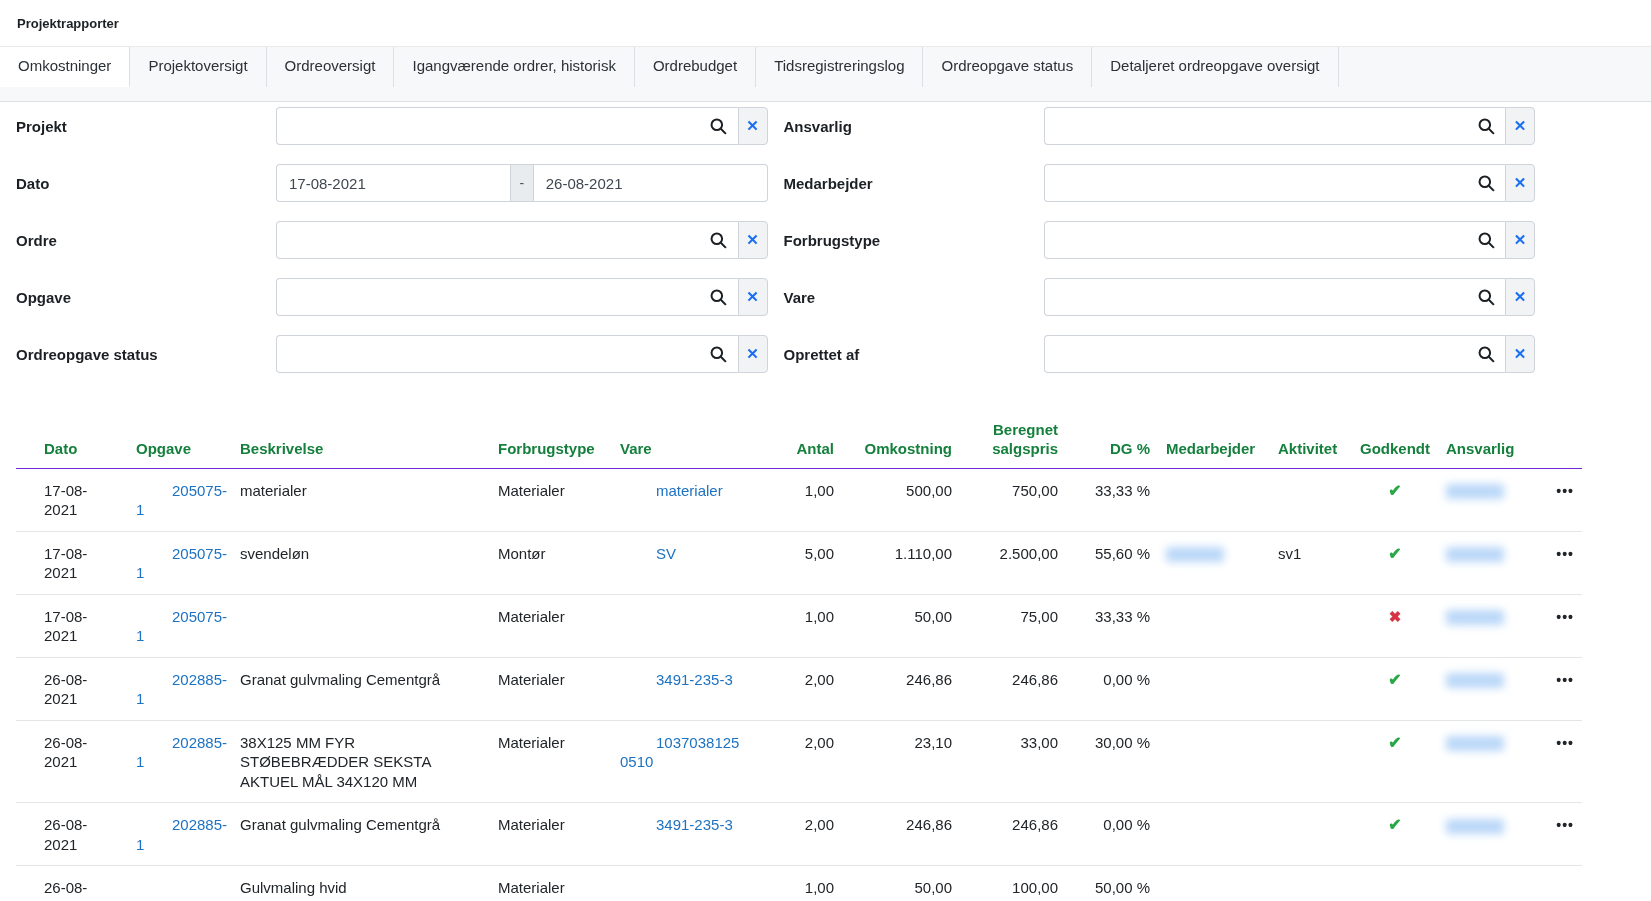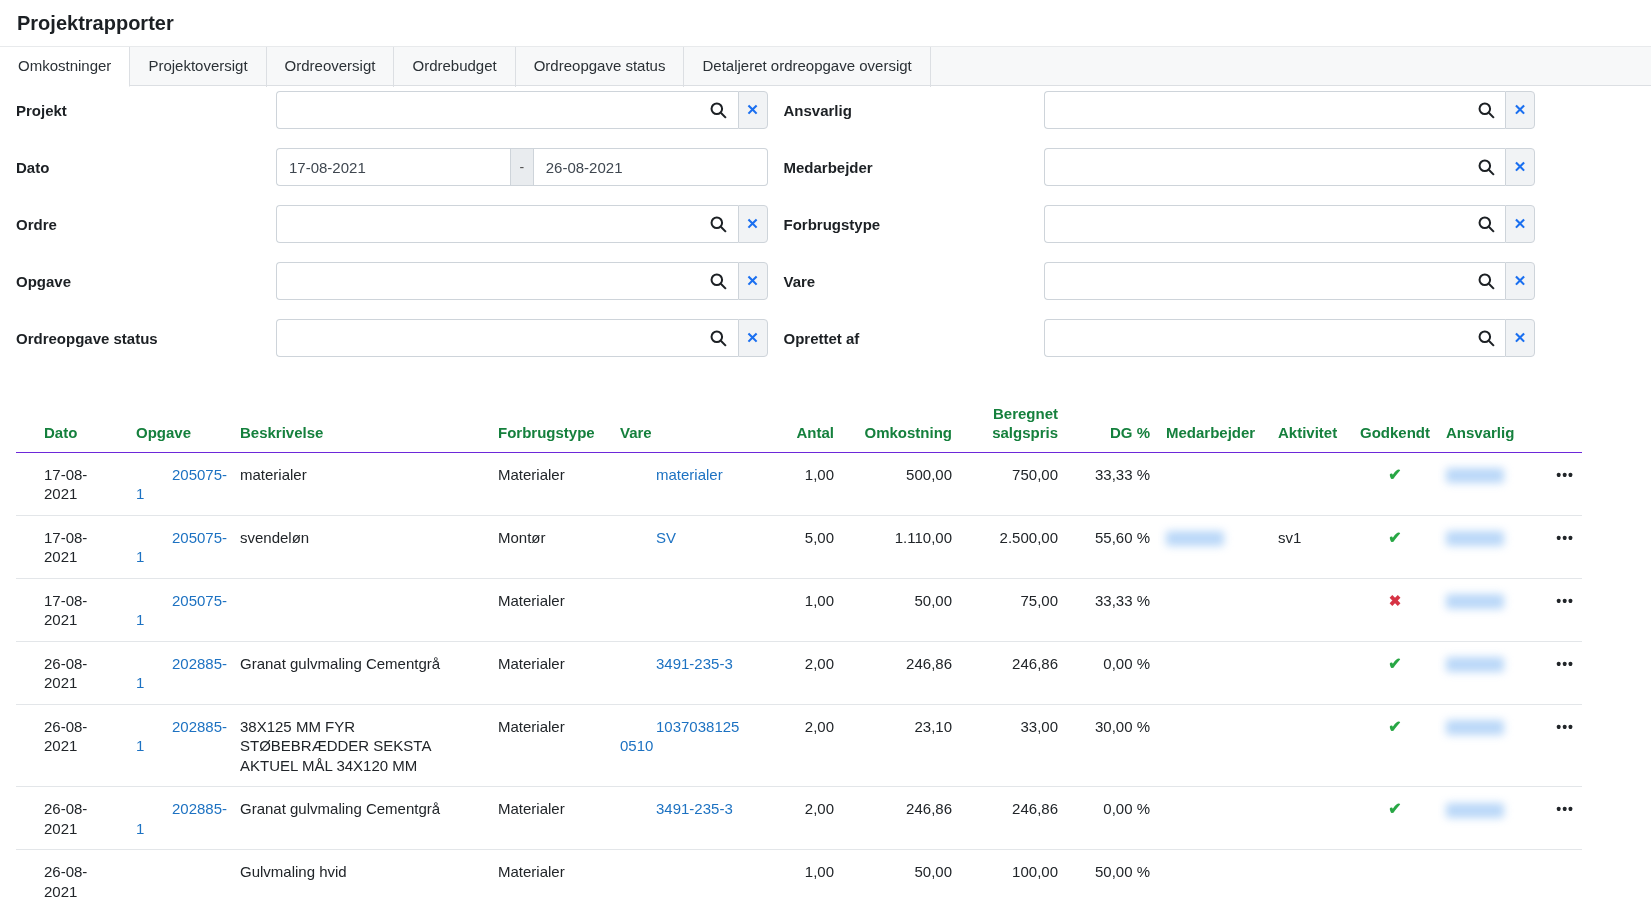--- a/index.html
+++ b/index.html
@@ -6,27 +6,27 @@
   html,body { margin:0; padding:0; }
   body {
     width:1651px; height:901px; overflow:hidden;
     background:#fff; color:#212529;
     font-family:"Liberation Sans", sans-serif;
     font-size:15px;
   }
 
   
   .titlebar { height:46px; display:flex; align-items:center; padding:0 17px; background:#fff; }
-  .titlebar .title { font-size:20px; font-weight:600; color:#1c2024; }
+  .titlebar .title { font-size:13px; font-weight:600; color:#1c2024; }
 
   
   .tabbar {
     display:flex; background:#f7f8f9;
     border-top:1px solid #e8eaec; border-bottom:1px solid #dcdfe3;
-    height:40px;
+    height:56px;
     text-align:right;
   }
   .tab {
     padding:10px 18px 0 18px; font-size:15px; color:#2b3136;
     border-right:1px solid #dcdfe3; cursor:pointer; white-space:nowrap;
     height:40px; margin-bottom:-1px;
   }
   .tab.active { background:#fff; border-bottom:1px solid #fff; }
 
   
@@ -103,21 +103,23 @@
 <body>
 
 <div class="titlebar">
   <span class="title">Projektrapporter</span>
 </div>
 
 <div class="tabbar">
     <div class="tab active">Omkostninger</div>
     <div class="tab">Projektoversigt</div>
     <div class="tab">Ordreoversigt</div>
+    <div class="tab">Igangværende ordrer, historisk</div>
     <div class="tab">Ordrebudget</div>
+    <div class="tab">Tidsregistreringslog</div>
     <div class="tab">Ordreopgave status</div>
     <div class="tab">Detaljeret ordreopgave oversigt</div>
   </div>
 
 <div class="content">
 
   <div class="filters">
     <div class="filter-col">
         <div class="filter-row">
           <div class="filter-label">Projekt</div>

